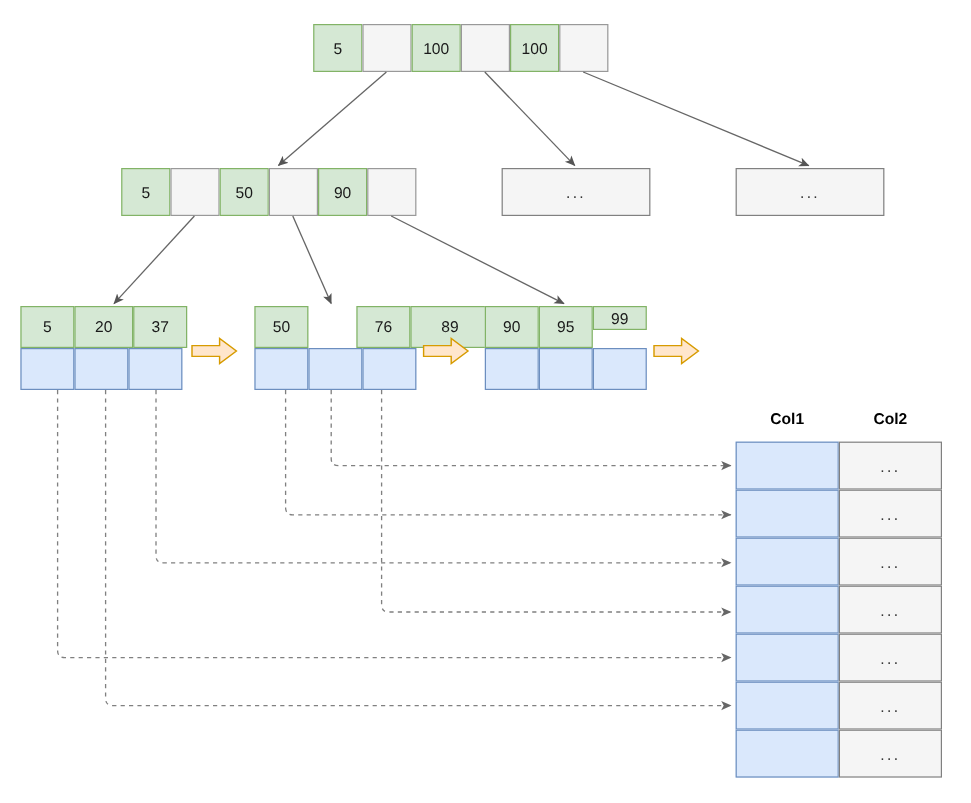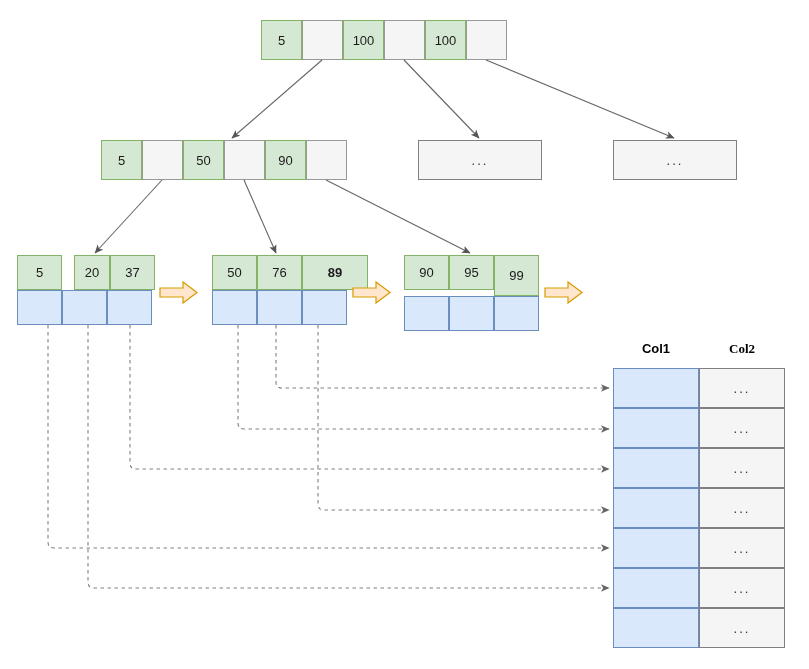--- a/index.html
+++ b/index.html
@@ -69,58 +69,58 @@
     <div class="cell ellipsis" style="width:124px;height:40px;">...</div>
   </div>
 
   <div class="node" id="internal-node-right" style="left:613px;top:140px;">
     <div class="cell ellipsis" style="width:124px;height:40px;">...</div>
   </div>
 
   <div class="leaf" id="leaf-node-1" style="left:17px;top:255px;">
     <div class="row">
       <div class="cell leafkey" style="width:45px;height:35px;">5</div>
-      <div class="cell leafkey" style="width:36px;height:35px;margin-left:12px;">20</div>
+      <div class="cell leafkey" style="width:49px;height:35px;">20</div>
       <div class="cell leafkey" style="width:45px;height:35px;">37</div>
     </div>
     <div class="row">
       <div class="cell leafptr" style="width:45px;height:35px;"></div>
       <div class="cell leafptr" style="width:45px;height:35px;"></div>
       <div class="cell leafptr" style="width:45px;height:35px;"></div>
     </div>
   </div>
 
   <div class="leaf" id="leaf-node-2" style="left:212px;top:255px;">
     <div class="row">
       <div class="cell leafkey" style="width:45px;height:35px;">50</div>
-      <div class="cell leafkey" style="width:45px;height:35px;">76</div>
-      <div class="cell leafkey" style="width:66px;height:35px;font-weight:bold;">89</div>
+      <div class="cell leafkey" style="width:45px;height:35px;margin-left:40px;">76</div>
+      <div class="cell leafkey" style="width:66px;height:35px;">89</div>
     </div>
     <div class="row">
       <div class="cell leafptr" style="width:45px;height:35px;"></div>
       <div class="cell leafptr" style="width:45px;height:35px;"></div>
       <div class="cell leafptr" style="width:45px;height:35px;"></div>
     </div>
   </div>
 
   <div class="leaf" id="leaf-node-3" style="left:404px;top:255px;">
     <div class="row">
       <div class="cell leafkey" style="width:45px;height:35px;">90</div>
       <div class="cell leafkey" style="width:45px;height:35px;">95</div>
-      <div class="cell leafkey" style="width:45px;height:41px;">99</div>
+      <div class="cell leafkey" style="width:45px;height:20px;">99</div>
     </div>
     <div class="row">
       <div class="cell leafptr" style="width:45px;height:35px;"></div>
       <div class="cell leafptr" style="width:45px;height:35px;"></div>
       <div class="cell leafptr" style="width:45px;height:35px;"></div>
     </div>
   </div>
 
   <div class="col-head" style="left:613px;top:341px;width:86px;">Col1</div>
-  <div class="col-head" style="left:699px;top:341px;width:86px;font-family:Liberation Serif, serif;">Col2</div>
+  <div class="col-head" style="left:699px;top:341px;width:86px;">Col2</div>
 
   <div class="rec-table" id="record-table" style="left:613px;top:368px;">
     <div class="rec-row">
       <div class="rec-c1" style="width:86px;height:40px;"></div>
       <div class="rec-c2" style="width:86px;height:40px;">...</div>
     </div>
     <div class="rec-row">
       <div class="rec-c1" style="width:86px;height:40px;"></div>
       <div class="rec-c2" style="width:86px;height:40px;">...</div>
     </div>

